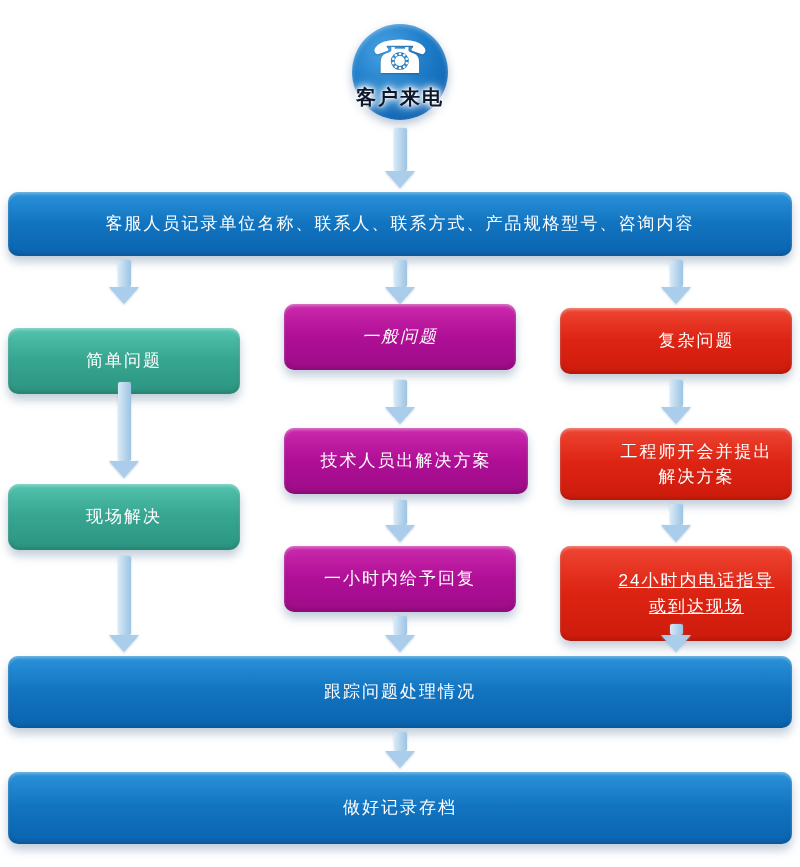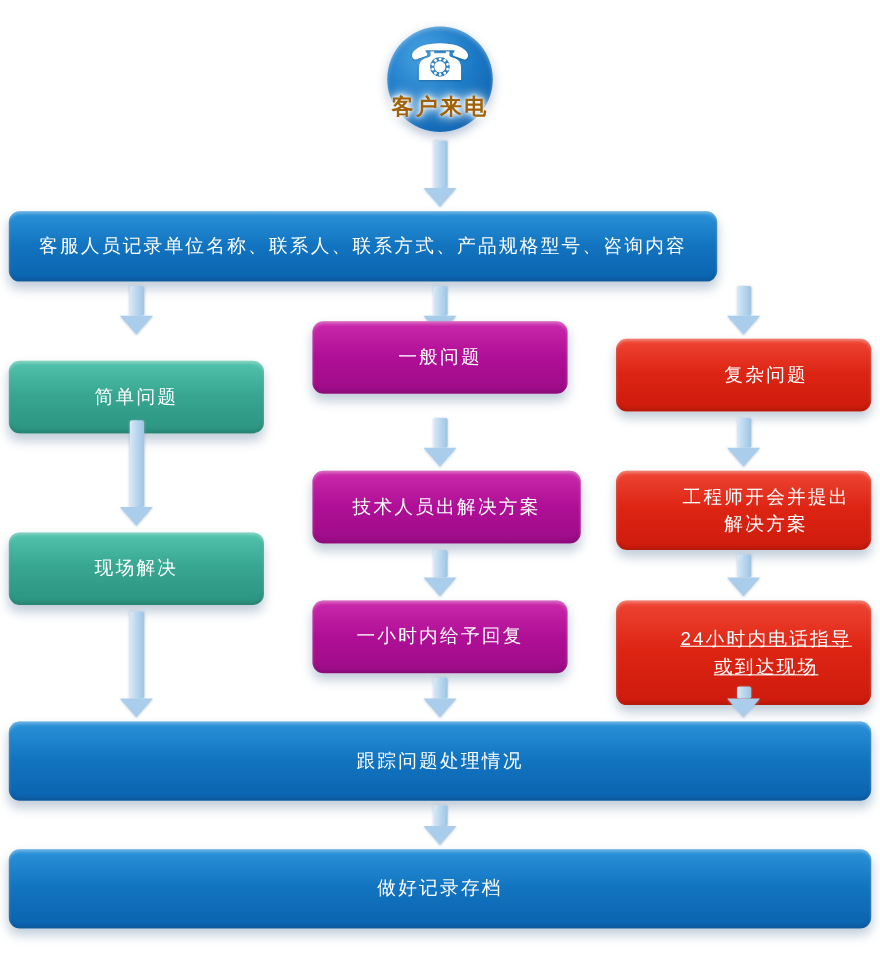--- a/index.html
+++ b/index.html
@@ -32,21 +32,21 @@
     margin-top: 10px;
     text-shadow: 0 1px 2px rgba(0,0,0,.25);
   }
   .start-label {
     position: absolute;
     left: 320px; top: 84px;
     width: 160px;
     text-align: center;
     font-size: 20px;
     font-weight: bold;
-    color: #a16207;
+    color: #0f172a;
     letter-spacing: 2px;
     text-shadow: 0 0 3px #fff, 0 0 6px #fff, 0 0 10px #fff, 0 0 14px #fff;
   }
 
   
   .arrow {
     position: absolute;
     width: 30px;
     display: flex;
     flex-direction: column;
@@ -95,56 +95,56 @@
   <div class="start-circle">
     <span class="phone-glyph">☎</span>
   </div>
   <div class="start-label">客户来电</div>
 
   <div class="arrow" style="left:385px; top:128px; height:60px;">
     <div class="shaft"></div>
       <div class="head"></div>
   </div>
 
-  <div class="node blue" style="left:8px; top:192px; width:644px; height:64px;">客服人员记录单位名称、联系人、联系方式、产品规格型号、咨询内容</div>
+  <div class="node blue" style="left:8px; top:192px; width:784px; height:64px;">客服人员记录单位名称、联系人、联系方式、产品规格型号、咨询内容</div>
 
   <div class="arrow" style="left:109px; top:260px; height:44px;">
     <div class="shaft"></div>
       <div class="head"></div>
   </div>
   <div class="arrow" style="left:385px; top:260px; height:44px;">
     <div class="shaft"></div>
       <div class="head"></div>
   </div>
   <div class="arrow" style="left:661px; top:260px; height:44px;">
     <div class="shaft"></div>
       <div class="head"></div>
   </div>
 
   <div class="node teal" style="left:8px; top:308px; width:232px; height:66px;margin-top:20px;">简单问题</div>
-  <div class="node magenta" style="left:284px; top:292px; width:232px; height:66px;">一般问题</div>
+  <div class="node magenta" style="left:284px; top:304px; width:232px; height:66px;font-style:italic;">一般问题</div>
   <div class="node red" style="left:560px; top:308px; width:232px; height:66px;">复杂问题</div>
 
   <div class="arrow" style="left:109px; top:382px; height:96px;">
     <div class="shaft"></div>
       <div class="head"></div>
   </div>
   <div class="arrow" style="left:385px; top:380px; height:44px;">
     <div class="shaft"></div>
       <div class="head"></div>
   </div>
   <div class="arrow" style="left:661px; top:380px; height:44px;">
     <div class="shaft"></div>
       <div class="head"></div>
   </div>
 
   <div class="node magenta" style="left:284px; top:428px; width:244px; height:66px;">技术人员出解决方案</div>
   <div class="node red" style="left:560px; top:428px; width:232px; height:72px;">工程师开会并提出
 解决方案</div>
-  <div class="node teal" style="left:8px; top:484px; width:232px; height:66px;">现场解决</div>
+  <div class="node teal" style="left:8px; top:484px; width:232px; height:66px;border-radius:11px;">现场解决</div>
 
   <div class="arrow" style="left:109px; top:556px; height:96px;">
     <div class="shaft"></div>
       <div class="head"></div>
   </div>
   <div class="arrow" style="left:385px; top:500px; height:42px;">
     <div class="shaft"></div>
       <div class="head"></div>
   </div>
   <div class="arrow" style="left:661px; top:504px; height:38px;">

